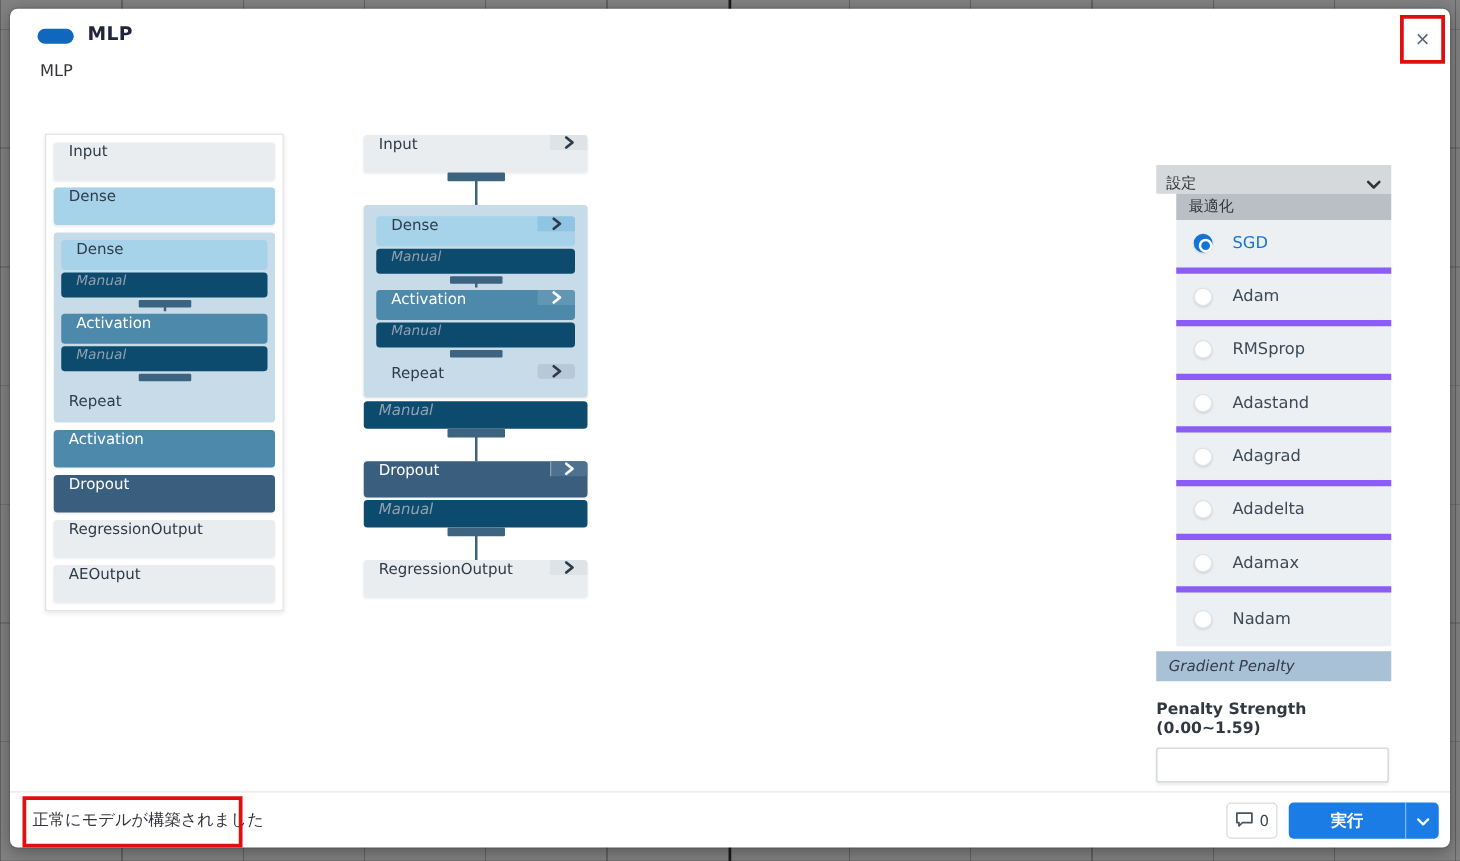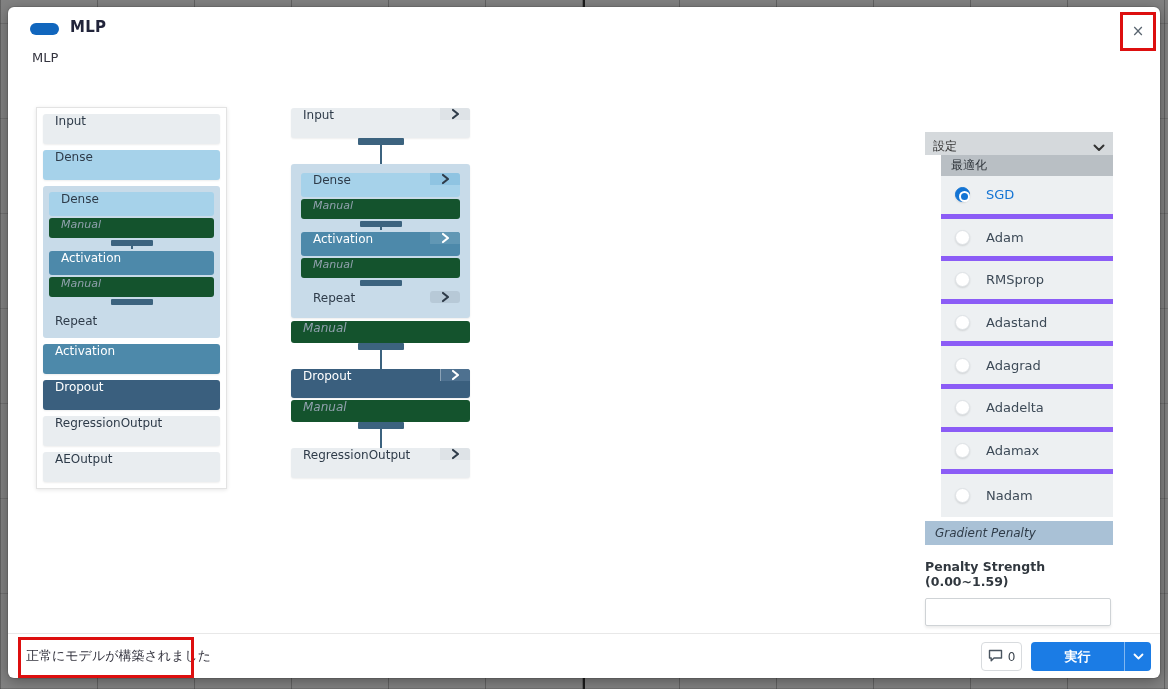--- a/index.html
+++ b/index.html
@@ -40,21 +40,21 @@
   .node .lbl { flex:1; display:flex; align-items:center; padding-left:12px; }
   .node .chev { width:30px; display:flex; align-items:center; justify-content:center; cursor:pointer; }
   .v-plain { background:#e9edf0; }
   .v-plain .chev { background:#dee3e7; }
   .v-lb { background:#a6d2ea; }
   .v-lb .chev { background:#8fc4e2; }
   .v-mb { background:#4d89aa; color:#fff; }
   .v-mb .chev { background:#6197b4; }
   .v-db { background:#3a5f7e; color:#fff; }
   .v-db .chev { background:#4e7190; border-left:1px solid rgba(255,255,255,0.35); }
-  .v-manual { background:#14532d; color:#91a1ae; font-style:italic; box-shadow:none; }
+  .v-manual { background:#0c4a6e; color:#91a1ae; font-style:italic; box-shadow:none; }
   .v-repeat { background:transparent; box-shadow:none; }
   .v-repeat .chev { background:#b7c9d7; border-radius:3px; }
   .chev svg { display:block; }
 
   
   .conn { position:relative; }
   .conn .bar { position:absolute; left:50%; transform:translateX(-50%); top:0;
     width:46px; height:7px; background:#3c637f; border-radius:1px; }
   .conn .line { position:absolute; left:50%; transform:translateX(-50%); top:5px; bottom:0;
     width:2px; background:#3c637f; }
@@ -116,21 +116,21 @@
 
   
   .footer-divider { position:absolute; left:0; top:626px; width:100%; height:1px; background:#e8e8e8; }
   .status-msg { position:absolute; left:18px; top:640px; font-size:13px; color:#34343f; }
   .comment-btn { position:absolute; left:973px; top:635px; width:41px; height:29px;
     background:#fff; border:1px solid #d8dbde; border-radius:4px; display:flex;
     align-items:center; justify-content:center; gap:5px; cursor:pointer;
     font-size:12px; color:#3d4650; }
   .run-btn { position:absolute; left:1023px; top:635px; width:120px; height:29px;
     background:#1b7ce5; border-radius:4px; display:flex; align-items:stretch;
-    color:#fff; cursor:pointer; overflow:hidden;font-family:Liberation Mono, monospace; }
+    color:#fff; cursor:pointer; overflow:hidden; }
   .run-btn .run-label { flex:1; display:flex; align-items:center; justify-content:center;
     font-size:13px; font-weight:bold; }
   .run-btn .run-caret { width:27px; display:flex; align-items:center; justify-content:center;
     border-left:1px solid rgba(255,255,255,0.45); }
 </style>
 </head>
 <body>
 
 <div class="backdrop-tick"></div>
 

